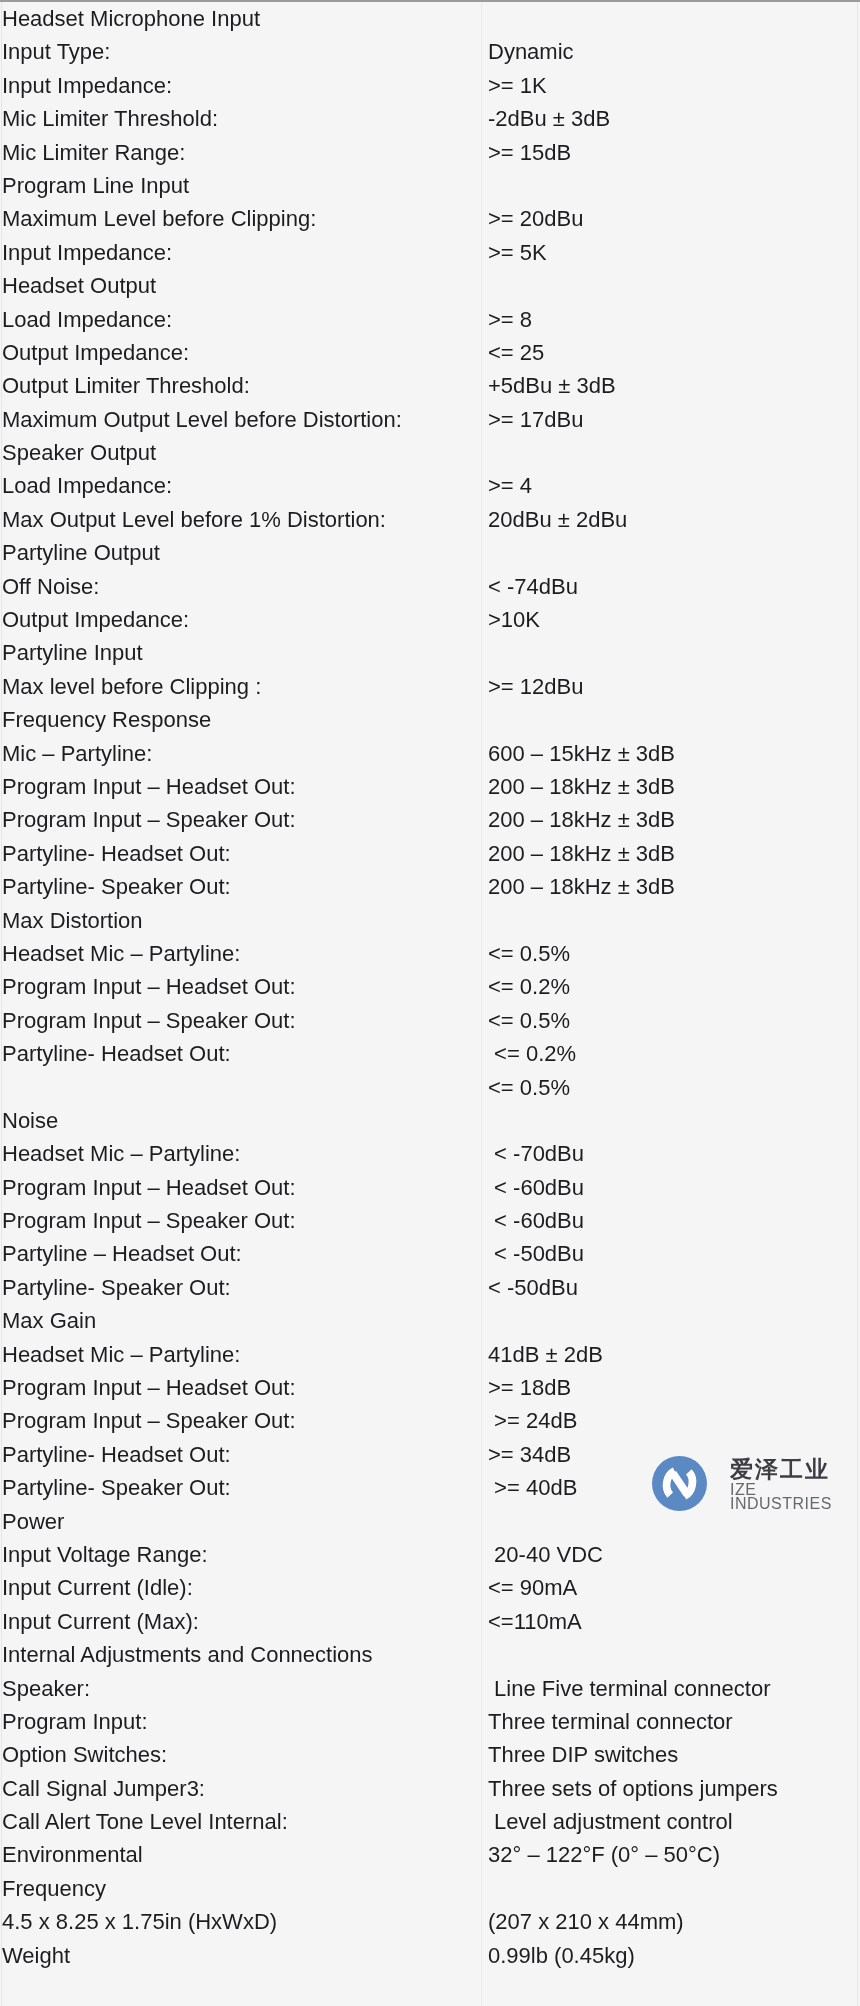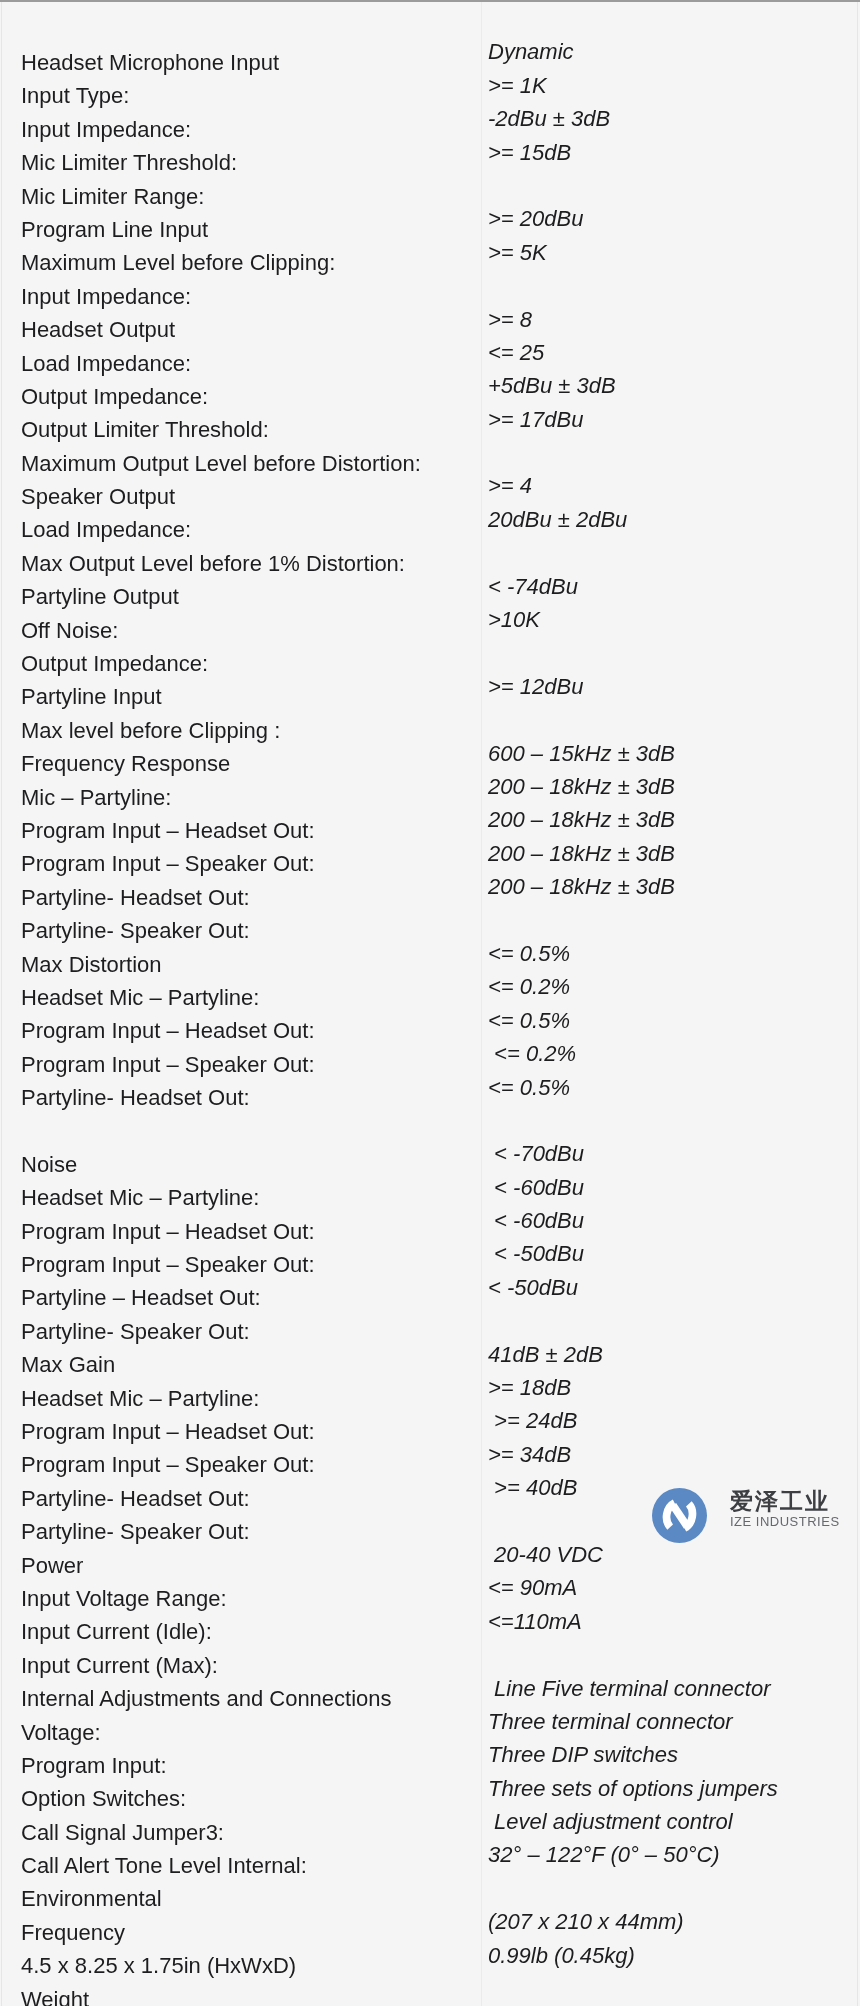--- a/index.html
+++ b/index.html
@@ -39,34 +39,32 @@
   }
   .spec-row {
     position: relative;
     height: 33.4px;
     line-height: 33.4px;
     font-size: 22px;
     white-space: pre;
   }
   .spec-row .label {
     position: absolute;
-    left: 21px;
+    left: 2px;
     white-space: pre;
-    margin-top: 44px;
   }
   .spec-row .value {
     position: absolute;
     left: 488px;
     white-space: pre;
-    font-style: italic;
   }
   .logo {
     position: absolute;
     left: 652px;
-    top: 1484px;
+    top: 1452px;
     width: 200px;
     height: 70px;
   }
   .logo-mark {
     position: absolute;
     left: 0;
     top: 2px;
     width: 55px;
     height: 55px;
   }
@@ -76,21 +74,21 @@
     top: 3px;
   }
   .logo-cn {
     font-size: 23px;
     font-weight: bold;
     letter-spacing: 2px;
     color: #3d3e42;
     line-height: 24px;
   }
   .logo-en {
-    font-size: 13px;
+    font-size: 16px;
     letter-spacing: 0.5px;
     color: #66686d;
     line-height: 14px;
     margin-top: 2px;
   }
 </style>
 </head>
 <body>
 
 <div class="sheet">
@@ -142,21 +140,21 @@
       <div class="spec-row"><span class="label">Headset Mic – Partyline:</span><span class="value">41dB ± 2dB</span></div>
       <div class="spec-row"><span class="label">Program Input – Headset Out:</span><span class="value">&gt;= 18dB</span></div>
       <div class="spec-row"><span class="label">Program Input – Speaker Out:</span><span class="value"> &gt;= 24dB</span></div>
       <div class="spec-row"><span class="label">Partyline- Headset Out:</span><span class="value">&gt;= 34dB</span></div>
       <div class="spec-row"><span class="label">Partyline- Speaker Out:</span><span class="value"> &gt;= 40dB</span></div>
       <div class="spec-row"><span class="label">Power</span></div>
       <div class="spec-row"><span class="label">Input Voltage Range:</span><span class="value"> 20-40 VDC</span></div>
       <div class="spec-row"><span class="label">Input Current (Idle):</span><span class="value">&lt;= 90mA</span></div>
       <div class="spec-row"><span class="label">Input Current (Max):</span><span class="value">&lt;=110mA</span></div>
       <div class="spec-row"><span class="label">Internal Adjustments and Connections</span></div>
-      <div class="spec-row"><span class="label">Voltage:</span><span class="value"> Line Five terminal connector</span></div>
+      <div class="spec-row"><span class="label">Speaker:</span><span class="value"> Line Five terminal connector</span></div>
       <div class="spec-row"><span class="label">Program Input:</span><span class="value">Three terminal connector</span></div>
       <div class="spec-row"><span class="label">Option Switches:</span><span class="value">Three DIP switches</span></div>
       <div class="spec-row"><span class="label">Call Signal Jumper3:</span><span class="value">Three sets of options jumpers</span></div>
       <div class="spec-row"><span class="label">Call Alert Tone Level Internal:</span><span class="value"> Level adjustment control</span></div>
       <div class="spec-row"><span class="label">Environmental</span><span class="value">32° – 122°F (0° – 50°C)</span></div>
       <div class="spec-row"><span class="label">Frequency</span></div>
       <div class="spec-row"><span class="label">4.5 x 8.25 x 1.75in (HxWxD)</span><span class="value">(207 x 210 x 44mm)</span></div>
       <div class="spec-row"><span class="label">Weight</span><span class="value">0.99lb (0.45kg)</span></div>
     </div>
 

